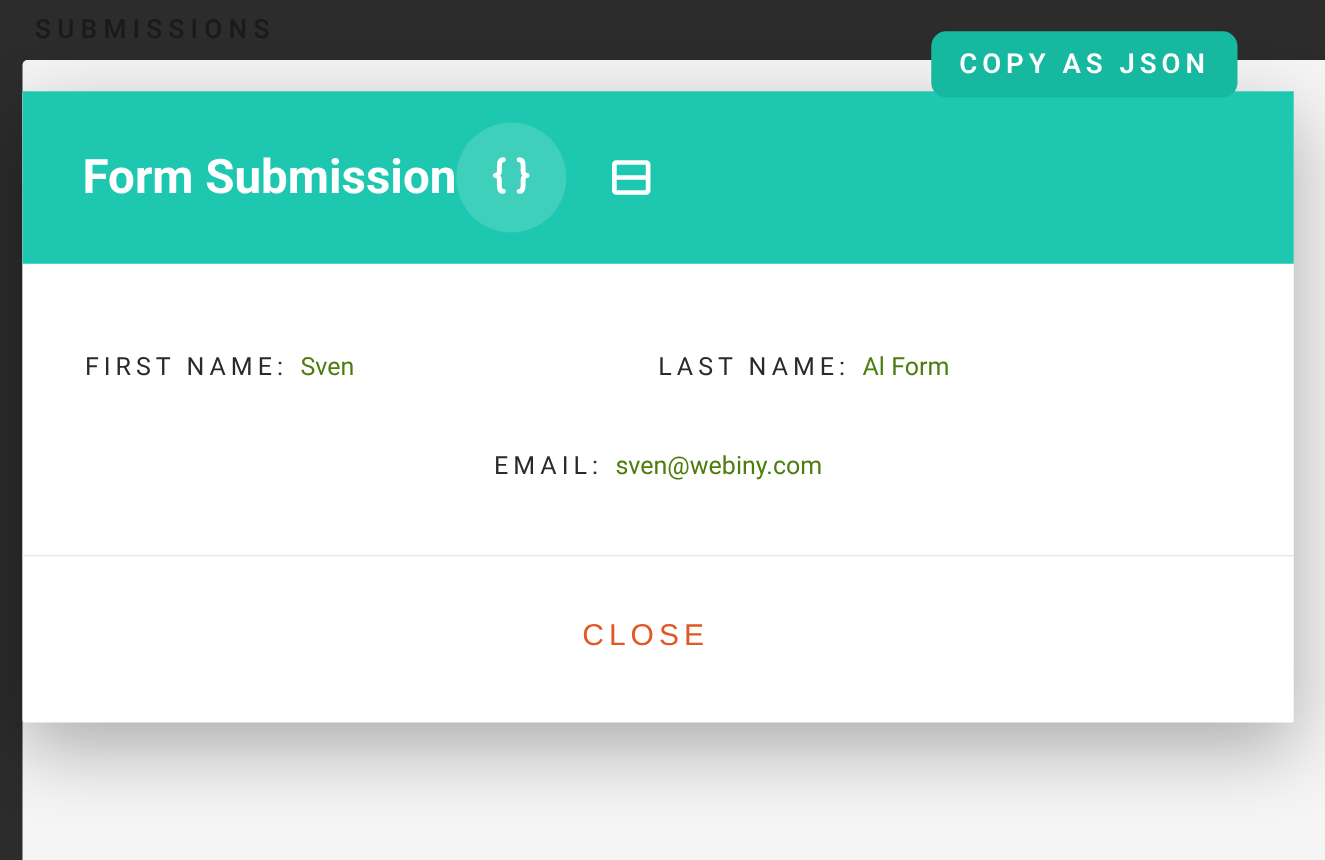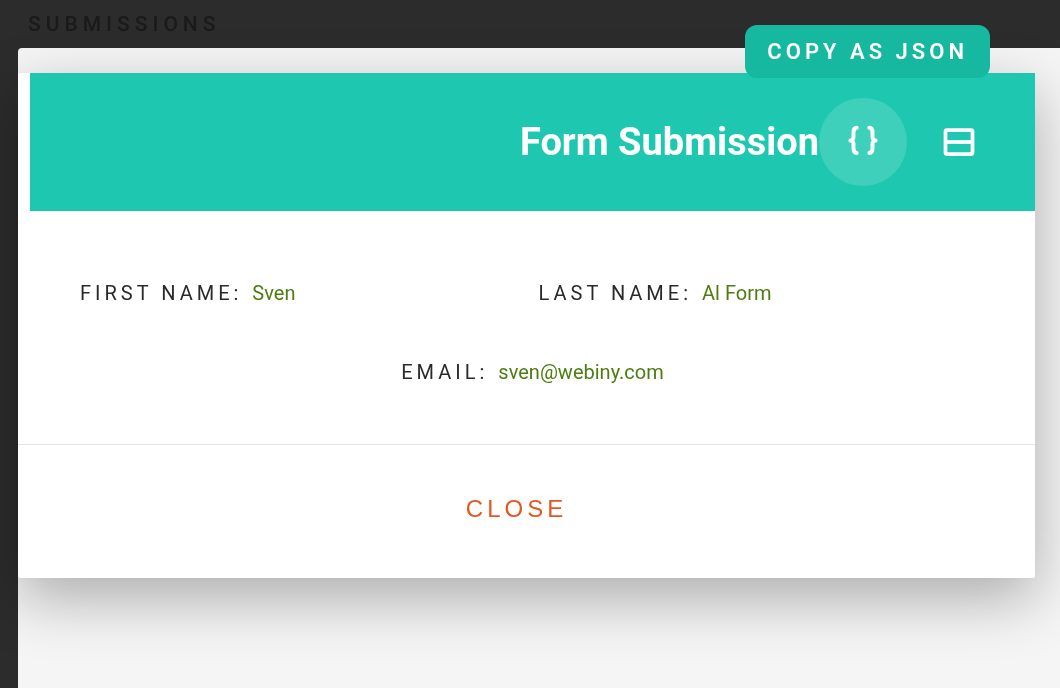--- a/index.html
+++ b/index.html
@@ -70,23 +70,22 @@
       box-shadow: 0 20px 60px rgba(0,0,0,0.3);
       z-index: 10;
       overflow: visible;
     }
     
     .dialog-header {
       background: #1ec8b0;
       height: 138px;
       display: flex;
       align-items: center;
-      justify-content: flex-end;
+      justify-content: flex-start;
       padding: 0 48px 0 48px;
-      margin-left: 12px;
     }
     
     .dialog-title {
       color: #ffffff;
       font-size: 38px;
       font-weight: 700;
     }
     
     .header-actions {
       display: flex;
@@ -115,21 +114,20 @@
       display: grid;
       grid-template-columns: 1fr 1fr;
       row-gap: 55px;
       border-bottom: 1px solid #e5e5e5;
     }
     
     .field {
       display: flex;
       align-items: baseline;
       gap: 10px;
-      margin-left: 12px;
     }
     
     .field.full {
       grid-column: 1 / -1;
       justify-content: center;
     }
     
     .field-label {
       font-size: 20px;
       letter-spacing: 4px;

